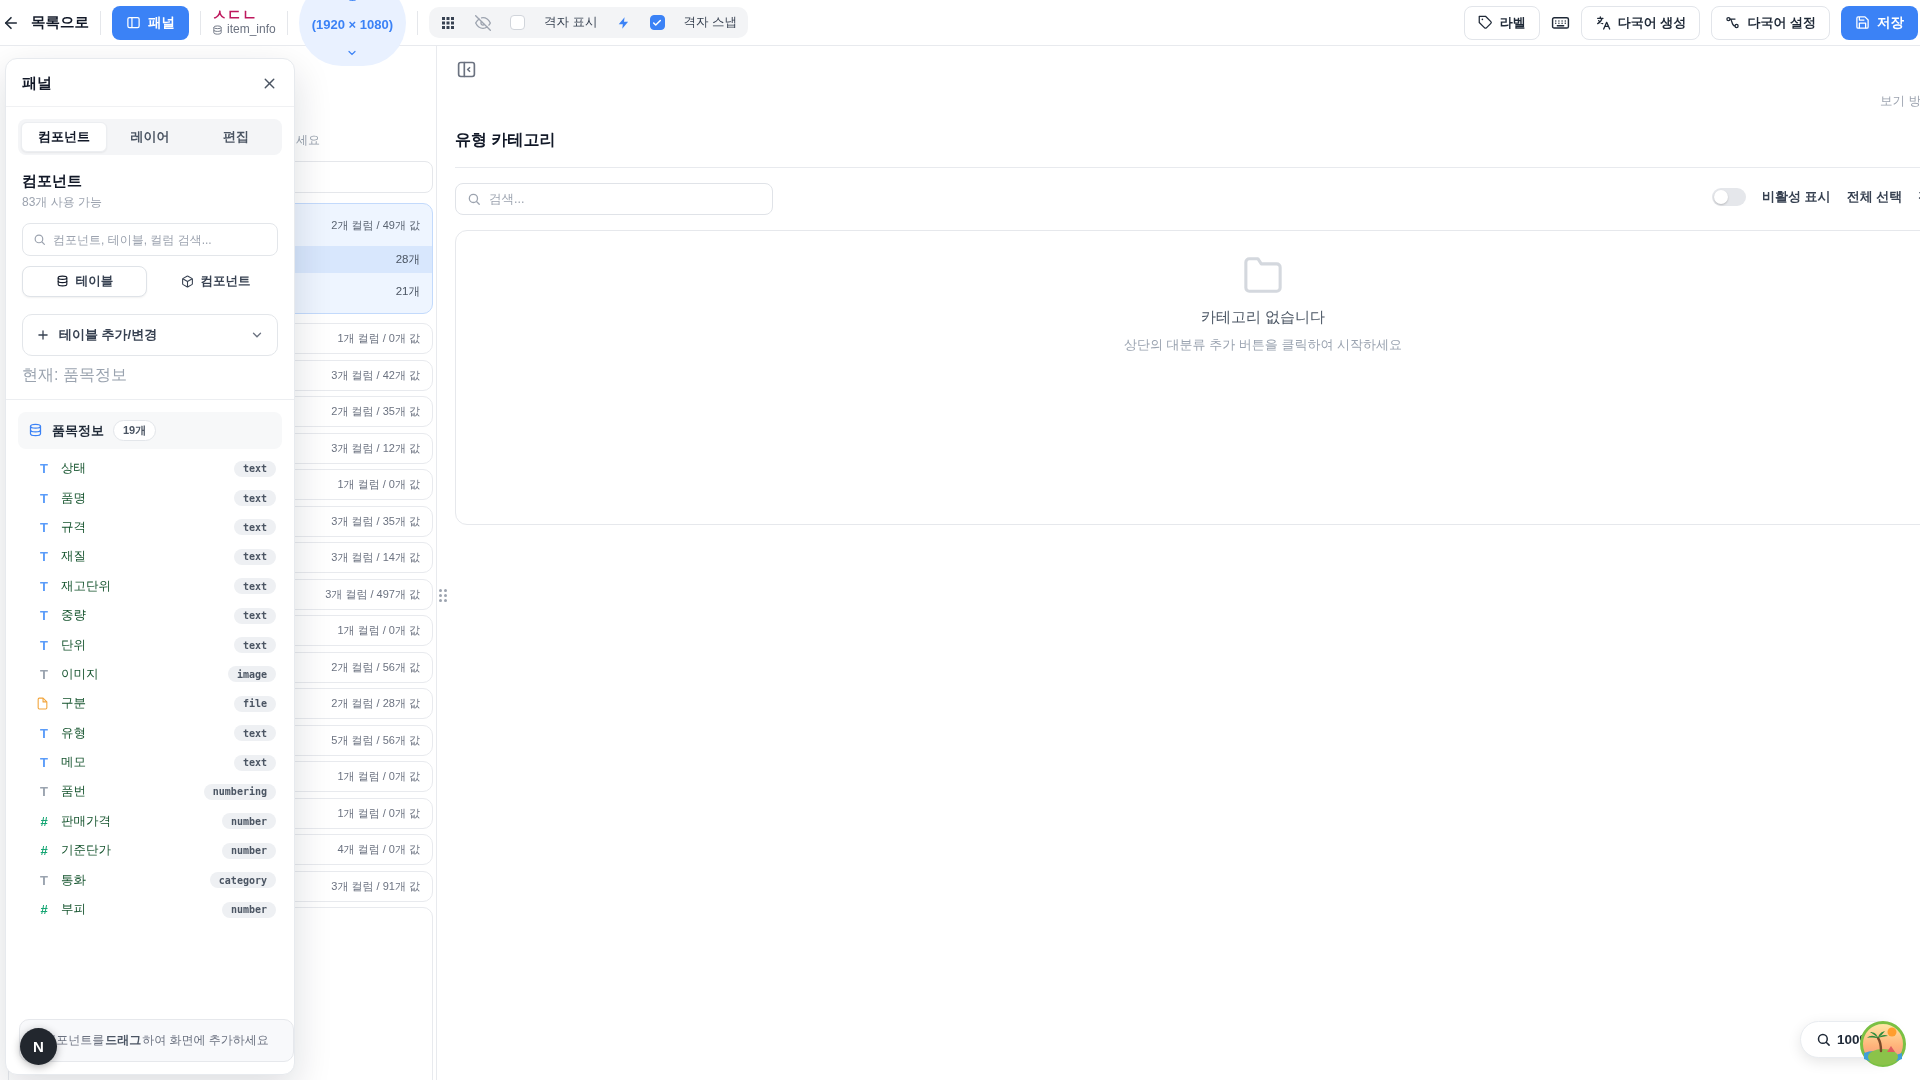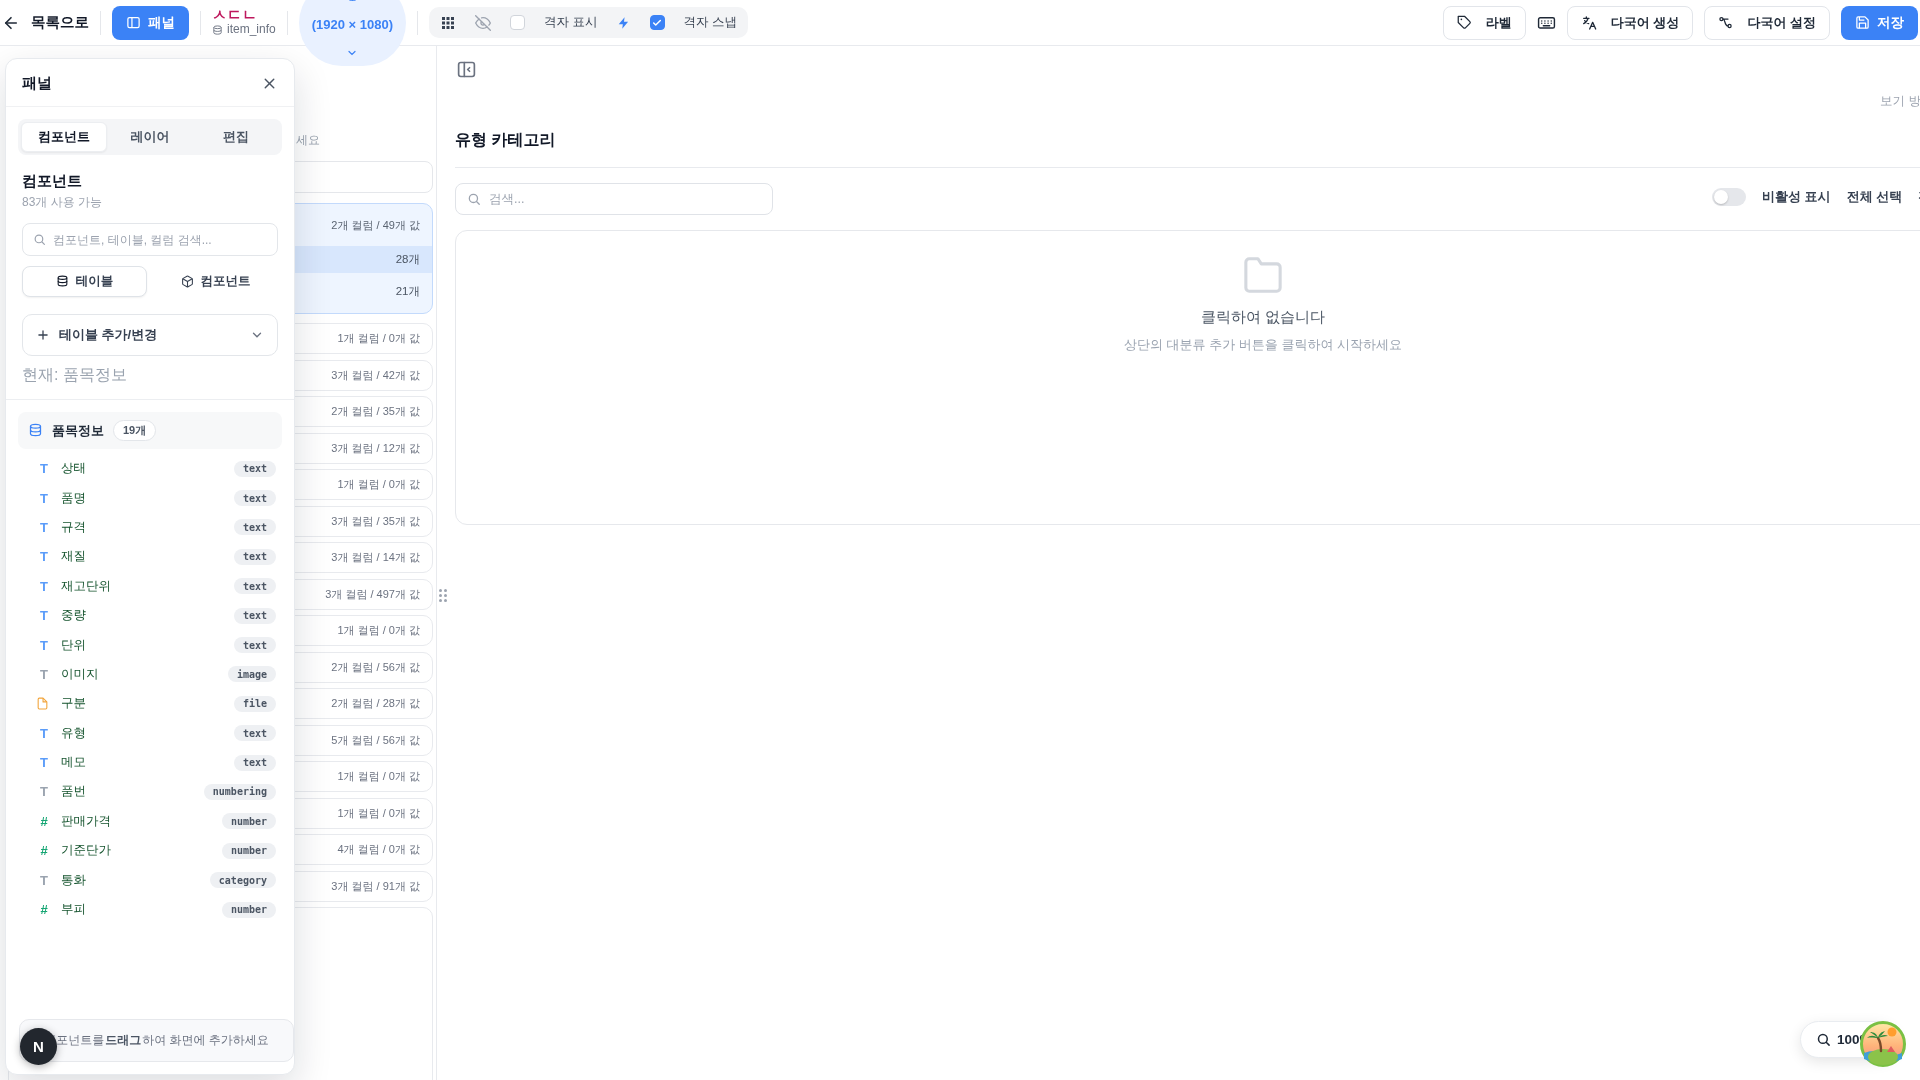--- a/index.html
+++ b/index.html
@@ -19,21 +19,21 @@
   .title-block .t { font-size:15px; font-weight:800; color:#be185d; white-space:nowrap; }
   .title-block .s { display:flex; align-items:center; gap:4px; font-size:12px; color:#6b7280; white-space:nowrap; }
   .viewport-pill { display:flex; align-items:center; gap:15px; background:#e9f1ff; color:#3b82f6;
     border:none; border-radius:999px; padding:7px 13px; font-size:13px; font-weight:600; cursor:pointer; white-space:nowrap;flex-direction:column; }
   .grid-pill { display:flex; align-items:center; gap:19px; background:#f3f4f6; border-radius:10px;
     padding:7px 11px; white-space:nowrap; }
   .grid-pill .lbl { font-size:12.5px; color:#374151; font-weight:500; }
   .cb { width:15px; height:15px; border-radius:4px; border:1.5px solid #d1d5db; background:#fff; cursor:pointer;
     display:flex; align-items:center; justify-content:center; }
   .cb.checked { background:#3b82f6; border-color:#3b82f6; }
-  .btn-outline { display:flex; align-items:center; gap:14px; background:#fff; border:1px solid #e2e5ea;
+  .btn-outline { display:flex; align-items:center; gap:7px; background:#fff; border:1px solid #e2e5ea;
     border-radius:8px; padding:7px 13px; font-size:13px; font-weight:600; color:#1f2937; cursor:pointer; white-space:nowrap; }
   .spacer { flex:1; }
 
   
   .bg-strip { position:absolute; top:46px; left:0; bottom:0; width:437px; background:#fff;
     border-right:1px solid #e8eaee; z-index:1; }
   .bg-partial { position:absolute; left:296px; top:86px; font-size:12px; color:#9aa3af; }
   .bg-input { position:absolute; left:20px; top:115px; width:413px; height:32px;
     border:1px solid #e5e7eb; border-radius:8px; background:#fff; }
   .bg-cards { position:absolute; left:8px; top:157px; width:425px; }
@@ -290,21 +290,21 @@
         <span class="knob"></span>
       </span>
     <span class="ctrl-lbl">비활성 표시</span>
     <span class="ctrl-lbl">전체 선택</span>
     <span class="ctrl-lbl">전</span>
   </div>
   <div class="empty-box">
     <svg width="42" height="36" viewBox="0 0 24 21" fill="none" stroke="#d4d8de" stroke-width="1.8" stroke-linecap="round" stroke-linejoin="round">
         <path d="M22 18a2 2 0 0 1-2 2H4a2 2 0 0 1-2-2V3a2 2 0 0 1 2-2h5l2 3h9a2 2 0 0 1 2 2z"></path>
       </svg>
-    <div class="empty-title">클릭하여 없습니다</div>
+    <div class="empty-title">카테고리 없습니다</div>
     <div class="empty-sub">상단의 대분류 추가 버튼을 클릭하여 시작하세요</div>
   </div>
 </div>
 
 <aside class="panel">
   <div class="panel-header">
     <span class="t">패널</span>
     <button class="close-btn">
       <svg width="17" height="17" viewBox="0 0 24 24" fill="none" stroke="currentColor" stroke-width="2" stroke-linecap="round">
           <path d="M18 6L6 18"></path>

